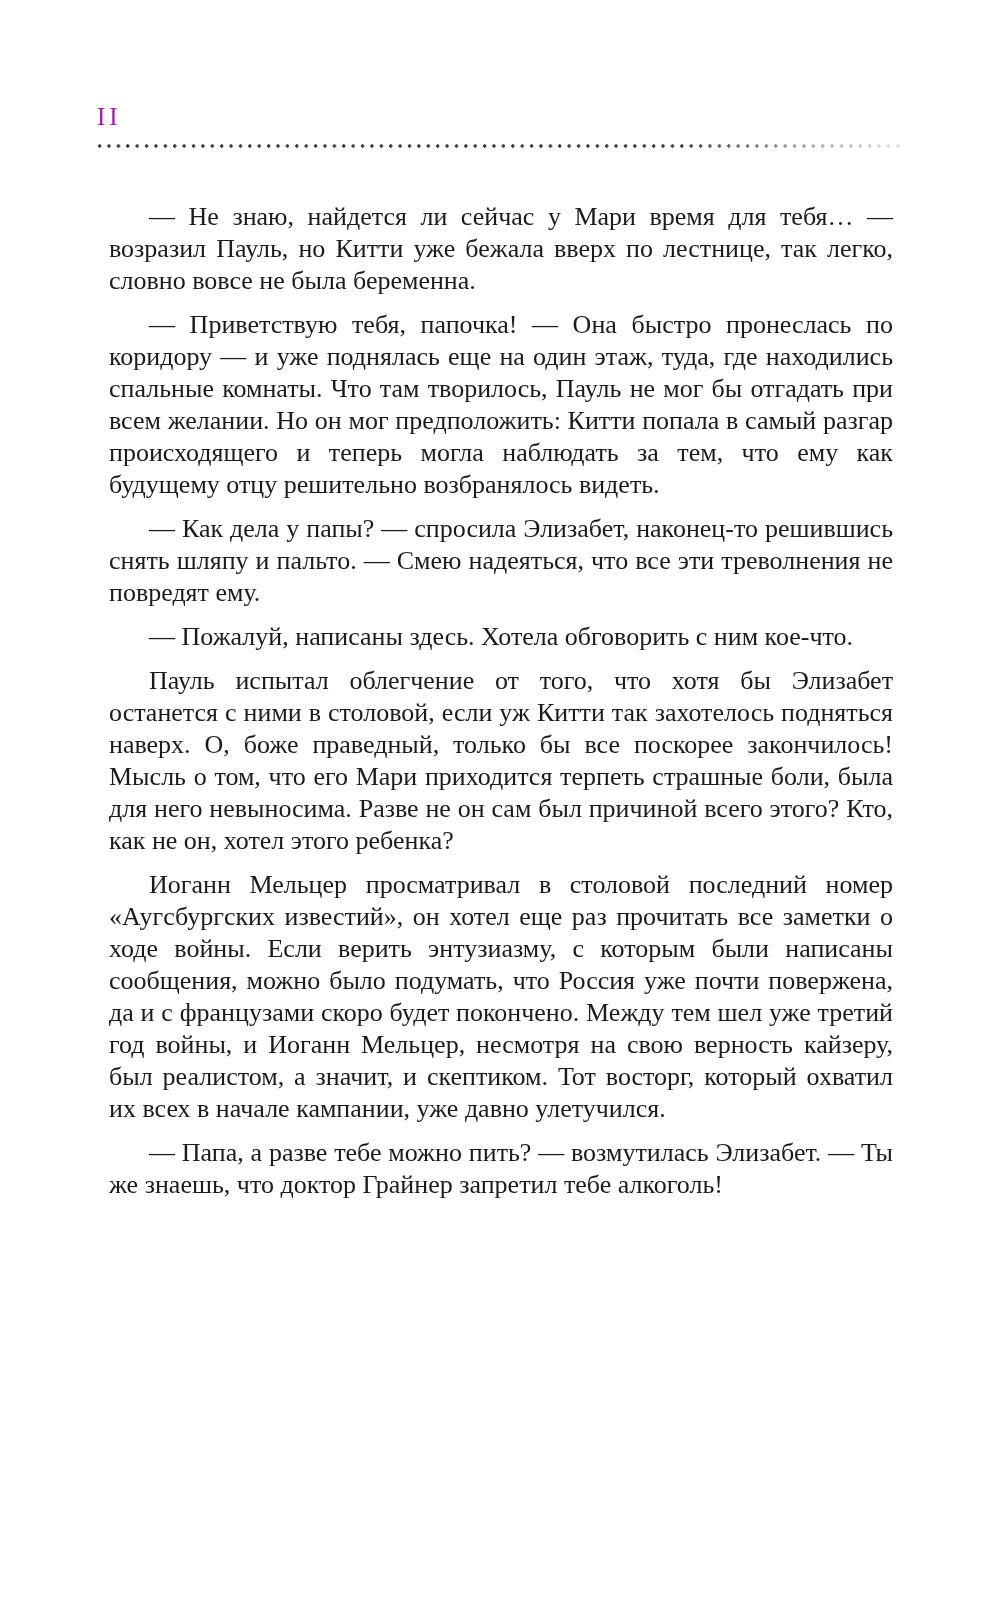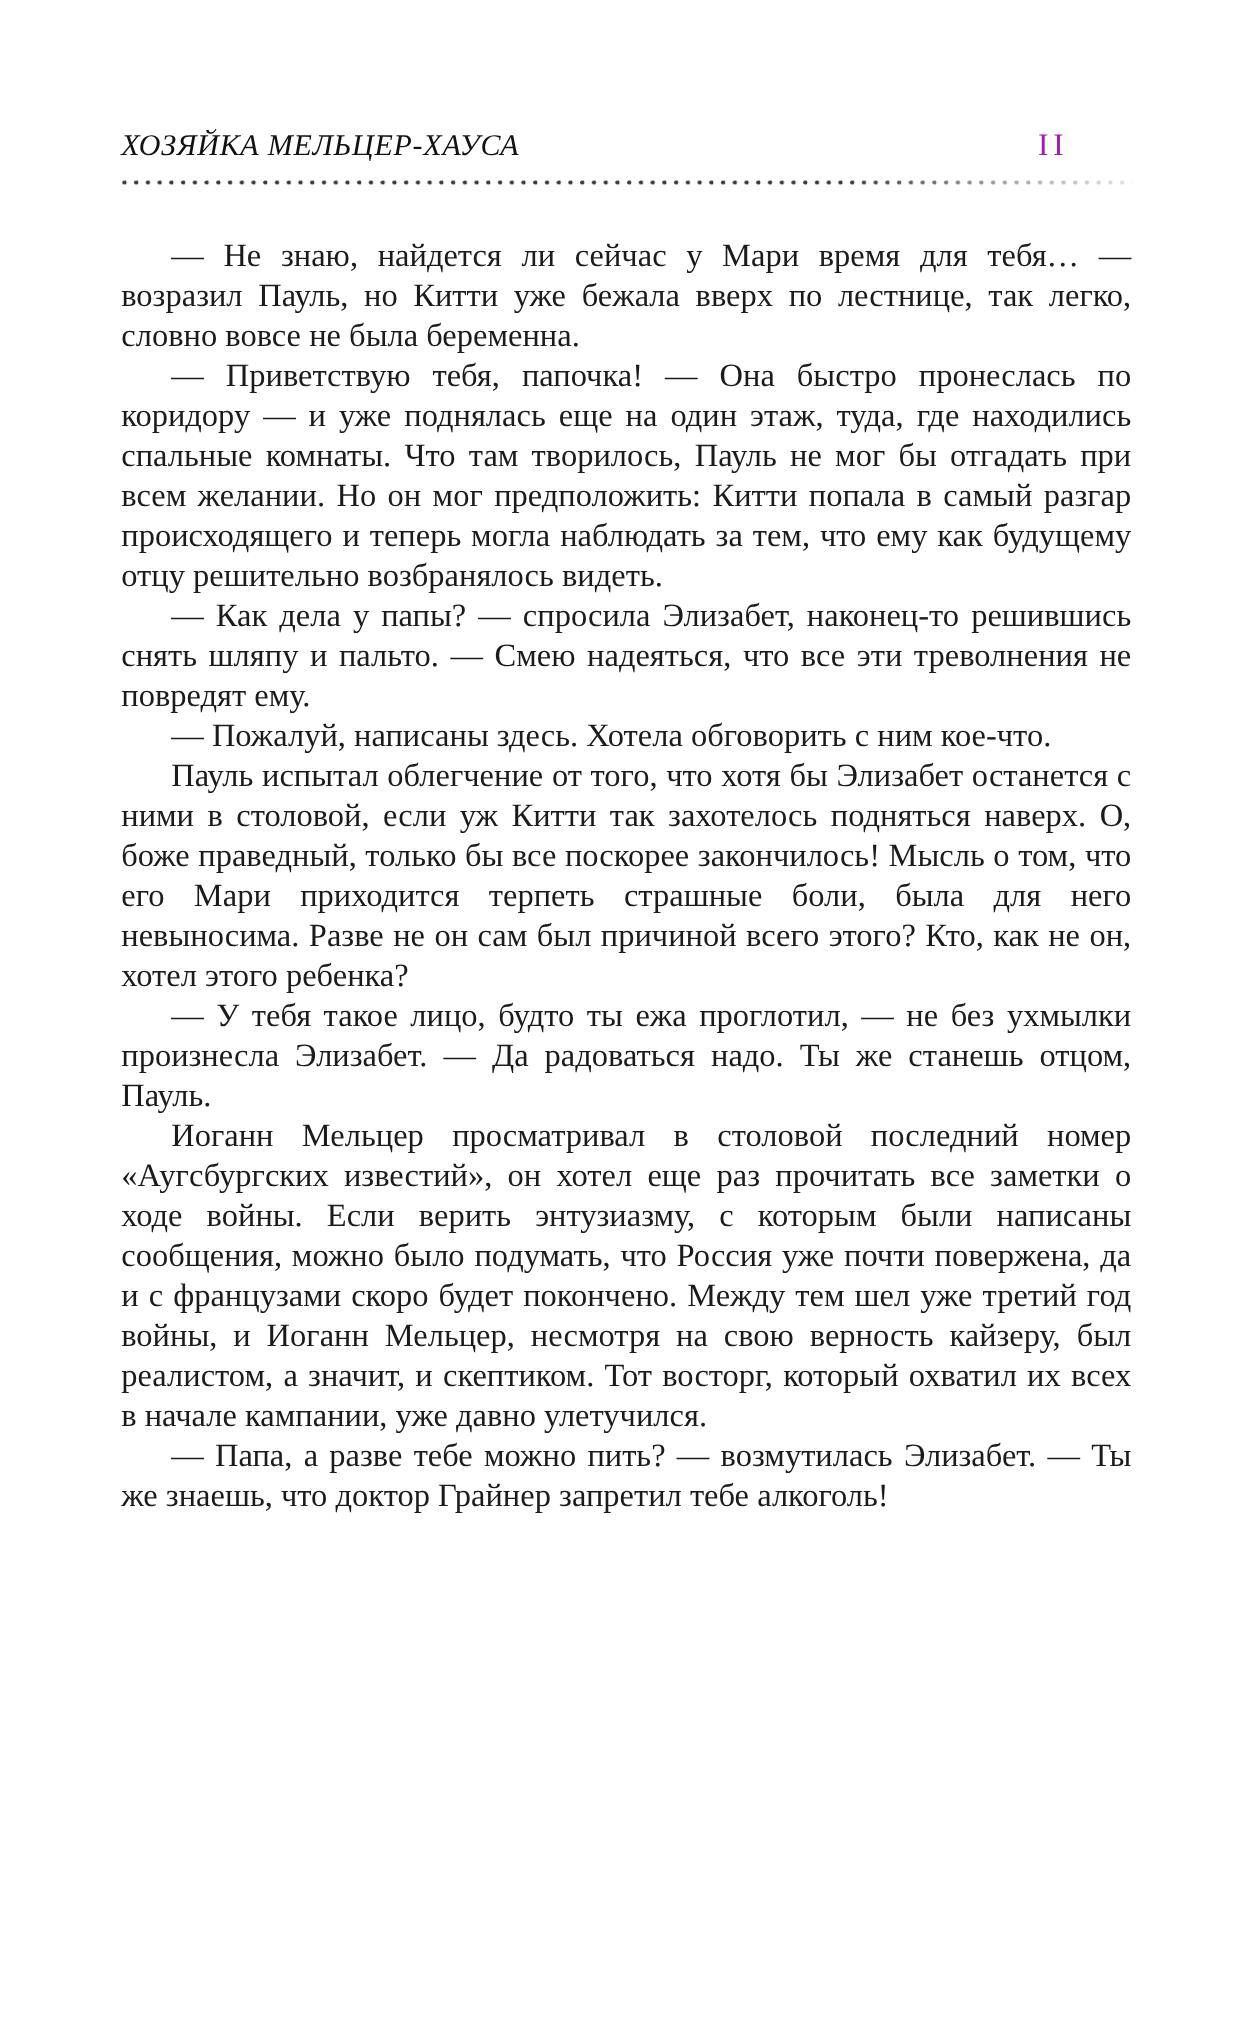--- a/index.html
+++ b/index.html
@@ -57,43 +57,41 @@
     position: absolute;
     left: 97px;
     width: 808px;
     top: 189px;
     font-size: 26px;
     line-height: 32px;
     text-align: justify;
     letter-spacing: 0px;
   }
   .body-text p {
-    margin: 0;
+    margin: 12px;
     padding: 0;
     text-indent: 40px;
   }
 </style>
 </head>
 <body>
 
 <div class="book-page">
 
   <div class="running-header">
-    <span class="head-title">ХОЗЯЙКА МЕЛЬЦЕР-ХАУСА</span>
     <span class="page-num">II</span>
   </div>
 
   <div class="dotted-rule">
     <span class="fade"></span>
   </div>
 
   <div class="body-text">
     <p>— Не знаю, найдется ли сейчас у Мари время для тебя… — возразил Пауль, но Китти уже бежала вверх по лестнице, так легко, словно вовсе не была беременна.</p>
     <p>— Приветствую тебя, папочка! — Она быстро пронеслась по коридору — и уже поднялась еще на один этаж, туда, где находились спальные комнаты. Что там творилось, Пауль не мог бы отгадать при всем желании. Но он мог предположить: Китти попала в самый разгар происходящего и теперь могла наблюдать за тем, что ему как будущему отцу решительно возбранялось видеть.</p>
     <p>— Как дела у папы? — спросила Элизабет, наконец-то решившись снять шляпу и пальто. — Смею надеяться, что все эти треволнения не повредят ему.</p>
     <p>— Пожалуй, написаны здесь. Хотела обговорить с ним кое-что.</p>
     <p>Пауль испытал облегчение от того, что хотя бы Элизабет останется с ними в столовой, если уж Китти так захотелось подняться наверх. О, боже праведный, только бы все поскорее закончилось! Мысль о том, что его Мари приходится терпеть страшные боли, была для него невыносима. Разве не он сам был причиной всего этого? Кто, как не он, хотел этого ребенка?</p>
-    <p>— У тебя такое лицо, будто ты ежа проглотил, — не без ухмылки произнесла Элизабет. — Да радоваться надо. Ты же станешь отцом, Пауль.</p>
     <p>Иоганн Мельцер просматривал в столовой последний номер «Аугсбургских известий», он хотел еще раз прочитать все заметки о ходе войны. Если верить энтузиазму, с которым были написаны сообщения, можно было подумать, что Россия уже почти повержена, да и с французами скоро будет покончено. Между тем шел уже третий год войны, и Иоганн Мельцер, несмотря на свою верность кайзеру, был реалистом, а значит, и скептиком. Тот восторг, который охватил их всех в начале кампании, уже давно улетучился.</p>
     <p>— Папа, а разве тебе можно пить? — возмутилась Элизабет. — Ты же знаешь, что доктор Грайнер запретил тебе алкоголь!</p>
   </div>
 
 </div>
 
 </body></html>

